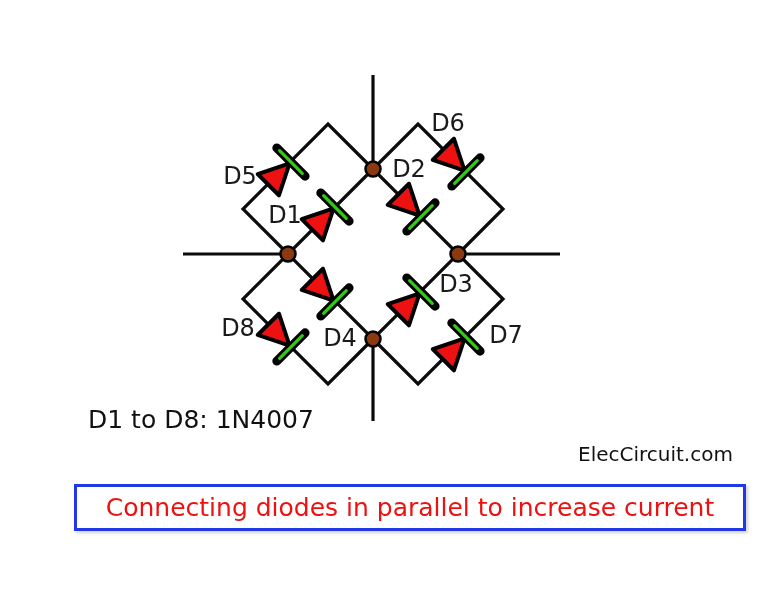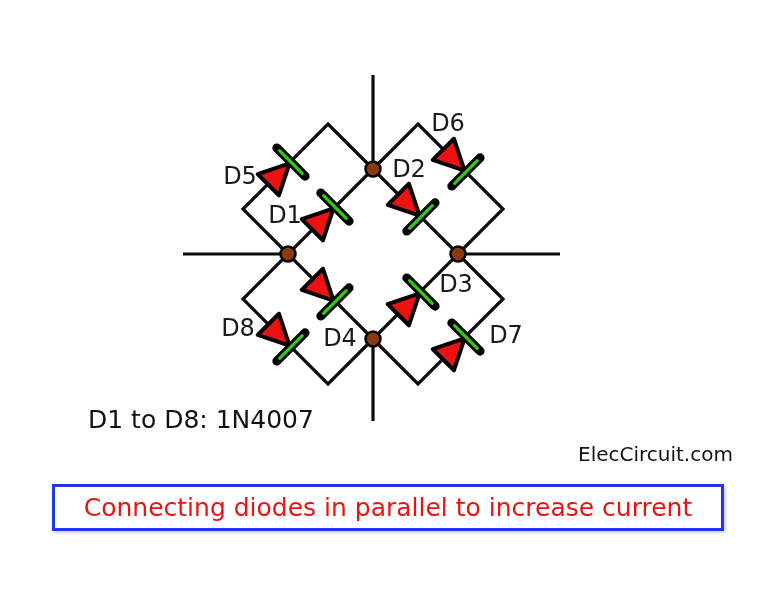--- a/index.html
+++ b/index.html
@@ -13,21 +13,21 @@
   svg{position:absolute;left:0;top:0;}
   .wire{fill:none;stroke:#0b0b0b;stroke-width:3.2;stroke-linejoin:miter;}
   .diode-body{fill:#ee1111;stroke:#000000;stroke-width:4;stroke-linejoin:round;}
   .bar-black{stroke:#000000;stroke-width:9;stroke-linecap:round;}
   .bar-green{stroke:#2fcc11;stroke-width:3.2;stroke-linecap:round;}
   .junction{fill:#8b3a10;stroke:#000000;stroke-width:2.5;}
   .dlabel{font-family:"DejaVu Sans","Liberation Sans",sans-serif;font-size:24px;fill:#1a1a1a;text-anchor:middle;}
   .note-text{font-family:"DejaVu Sans","Liberation Sans",sans-serif;font-size:25px;fill:#111111;}
   .watermark-text{font-family:"DejaVu Sans","Liberation Sans",sans-serif;font-size:20px;fill:#111111;}
   .caption-box{
-    position:absolute;left:52px;top:484px;width:672px;height:47px;
+    position:absolute;left:74px;top:484px;width:672px;height:47px;
     box-sizing:border-box;
     background:#ffffff;
     border:3px solid #2238e8;
     box-shadow:2px 2px 3px rgba(0,0,0,0.18);
     display:flex;align-items:center;justify-content:center;
   }
   .caption-text{
     color:#ee1111;font-size:25px;white-space:nowrap;
   }
 </style>

